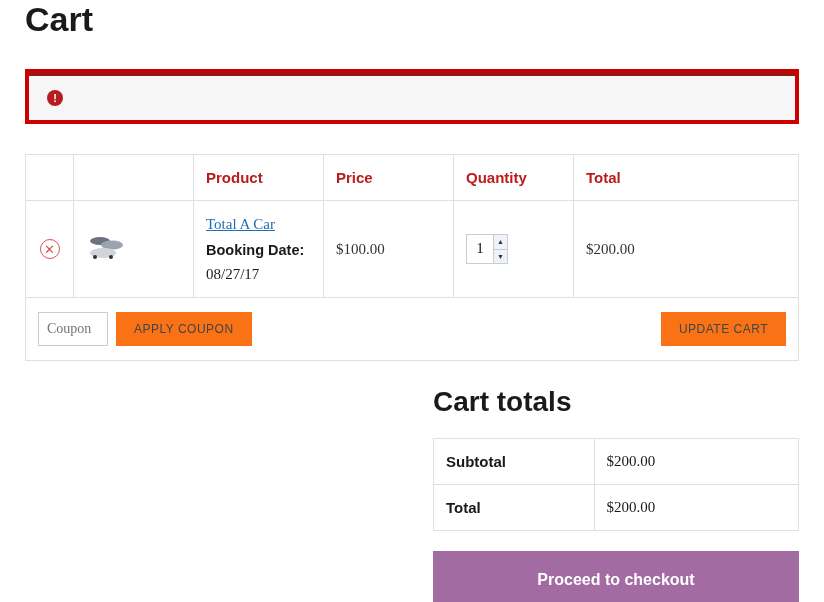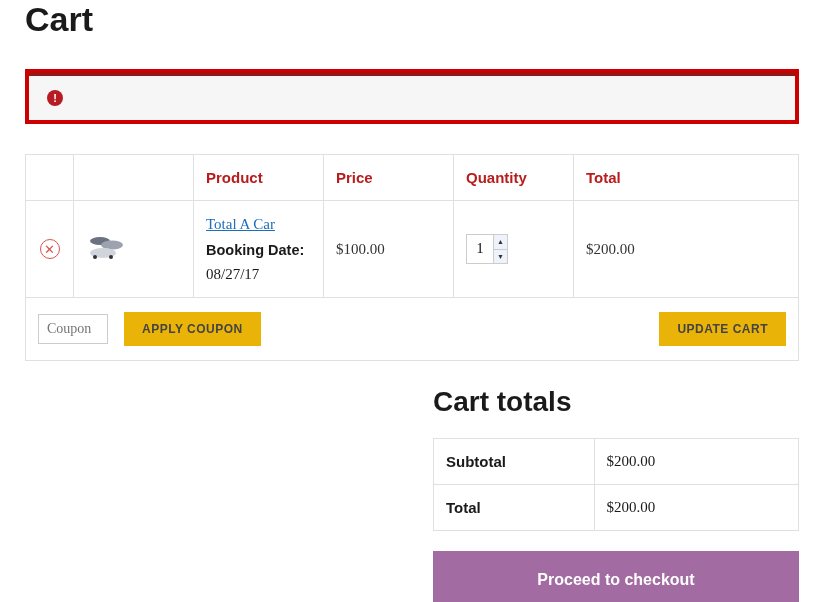--- a/index.html
+++ b/index.html
@@ -143,37 +143,36 @@
       cursor: pointer;
       padding: 0;
       line-height: 1;
     }
     .qty-spinners button:first-child { border-bottom: 1px solid #ccc; }
     .actions-row td {
       padding: 10px 12px;
     }
     .actions-flex {
       display: flex;
-      align-items: center;
-      gap: 16px;
+      gap: 8px;
     }
     .coupon-input {
       border: 1px solid #ccc;
       padding: 6px 8px;
       font-family: Georgia, serif;
       font-size: 14px;
       width: 70px;
       color: #888;
     }
     .btn {
-      background: #eab308;
+      background: #f97316;
       border: none;
       padding: 10px 18px;
       font-family: Arial, sans-serif;
-      font-weight: 700;
+      font-weight: 400;
       letter-spacing: 0.5px;
       font-size: 12px;
       color: #444;
       cursor: pointer;
     }
     .btn-update {
       margin-left: auto;
     }
     .cart-totals-wrap {
       float: right;

